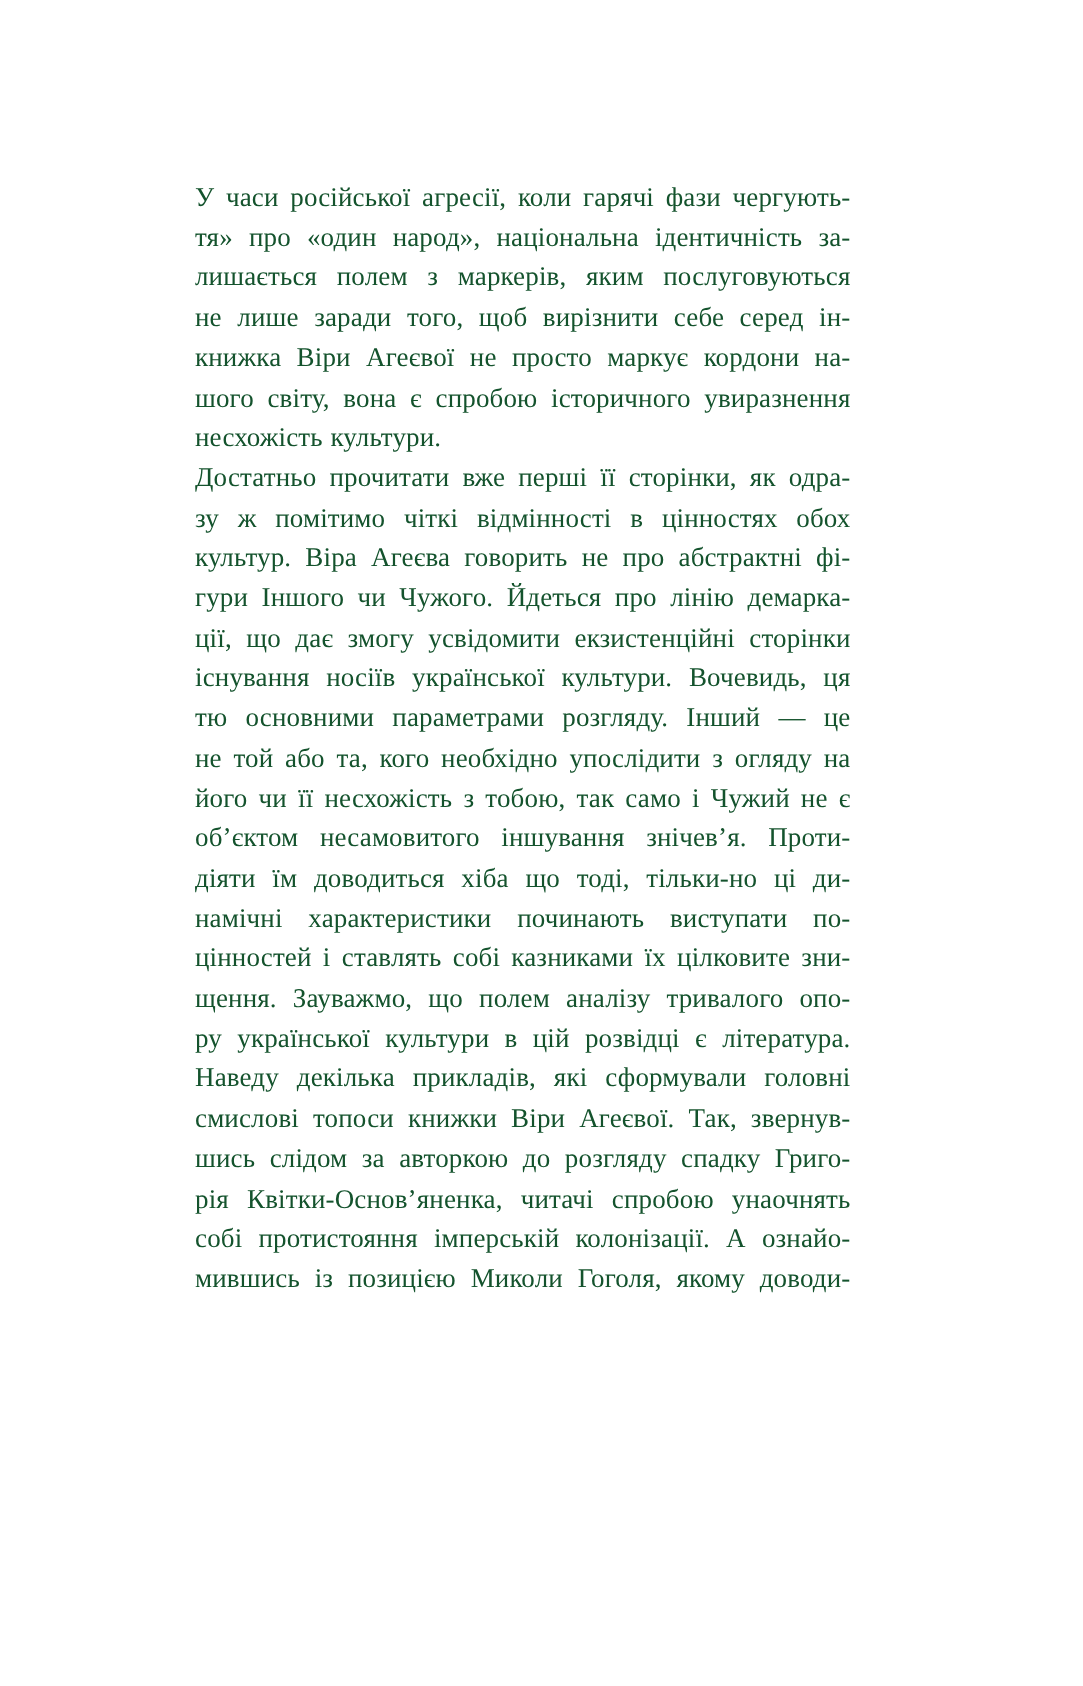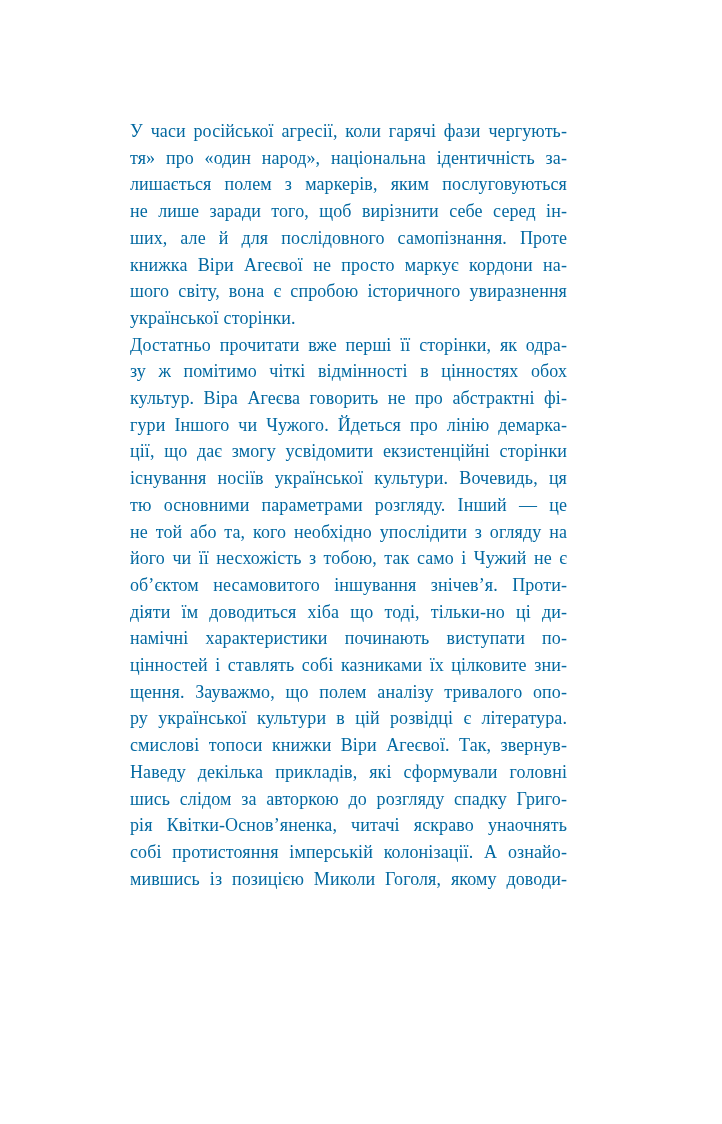--- a/index.html
+++ b/index.html
@@ -7,21 +7,21 @@
     padding: 0;
     background: #ffffff;
   }
   .page {
     position: relative;
     width: 722px;
     height: 1124px;
     background: #ffffff;
     overflow: hidden;
     font-family: "Liberation Serif", "DejaVu Serif", serif;
-    color: #0369a1;
+    color: #14532d;
   }
   .text-block {
     position: absolute;
     left: 130px;
     top: 118px;
     width: 437px;
   }
   .paragraph {
     margin: 0;
     padding: 0;
@@ -45,44 +45,43 @@
 <body>
 
 <div class="page">
   <div class="text-block">
 
     <div class="paragraph">
       <div class="ln">У часи російської агресії, коли гарячі фази чергують-</div>
       <div class="ln">тя» про «один народ», національна ідентичність за-</div>
       <div class="ln">лишається полем з маркерів, яким послуговуються</div>
       <div class="ln">не лише заради того, щоб вирізнити себе серед ін-</div>
-      <div class="ln">ших, але й для послідовного самопізнання. Проте</div>
       <div class="ln">книжка Віри Агеєвої не просто маркує кордони на-</div>
       <div class="ln">шого світу, вона є спробою історичного увиразнення</div>
-      <div class="ln pend">української сторінки.</div>
+      <div class="ln pend">несхожість культури.</div>
     </div>
 
     <div class="paragraph">
       <div class="ln">Достатньо прочитати вже перші її сторінки, як одра-</div>
       <div class="ln">зу ж помітимо чіткі відмінності в цінностях обох</div>
       <div class="ln">культур. Віра Агеєва говорить не про абстрактні фі-</div>
       <div class="ln">гури Іншого чи Чужого. Йдеться про лінію демарка-</div>
       <div class="ln">ції, що дає змогу усвідомити екзистенційні сторінки</div>
       <div class="ln">існування носіїв української культури. Вочевидь, ця</div>
       <div class="ln">тю основними параметрами розгляду. Інший — це</div>
       <div class="ln">не той або та, кого необхідно упослідити з огляду на</div>
       <div class="ln">його чи її несхожість з тобою, так само і Чужий не є</div>
       <div class="ln">об’єктом несамовитого іншування знічев’я. Проти-</div>
       <div class="ln">діяти їм доводиться хіба що тоді, тільки-но ці ди-</div>
       <div class="ln">намічні характеристики починають виступати по-</div>
       <div class="ln">цінностей і ставлять собі казниками їх цілковите зни-</div>
       <div class="ln">щення. Зауважмо, що полем аналізу тривалого опо-</div>
       <div class="ln">ру української культури в цій розвідці є література.</div>
+      <div class="ln">Наведу декілька прикладів, які сформували головні</div>
       <div class="ln">смислові топоси книжки Віри Агеєвої. Так, звернув-</div>
-      <div class="ln">Наведу декілька прикладів, які сформували головні</div>
       <div class="ln">шись слідом за авторкою до розгляду спадку Григо-</div>
-      <div class="ln">рія Квітки-Основ’яненка, читачі яскраво унаочнять</div>
+      <div class="ln">рія Квітки-Основ’яненка, читачі спробою унаочнять</div>
       <div class="ln">собі протистояння імперській колонізації. А ознайо-</div>
       <div class="ln">мившись із позицією Миколи Гоголя, якому доводи-</div>
     </div>
 
   </div>
 </div>
 
 </body></html>

